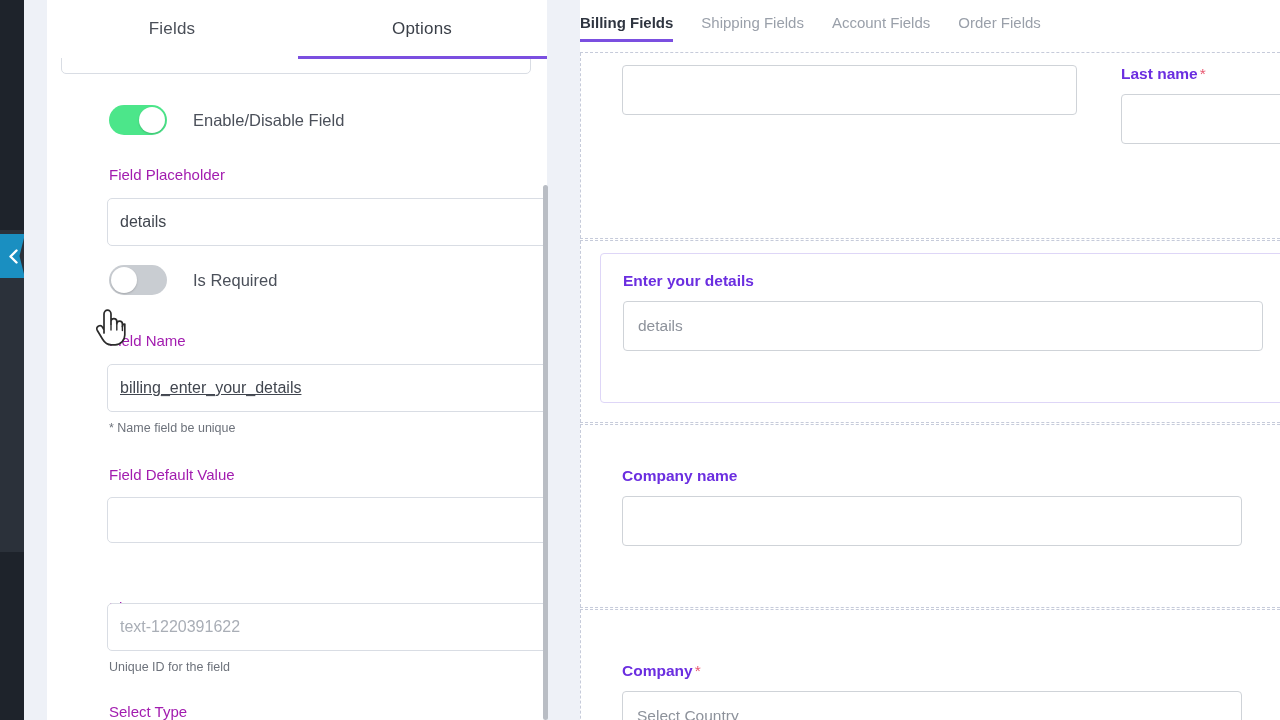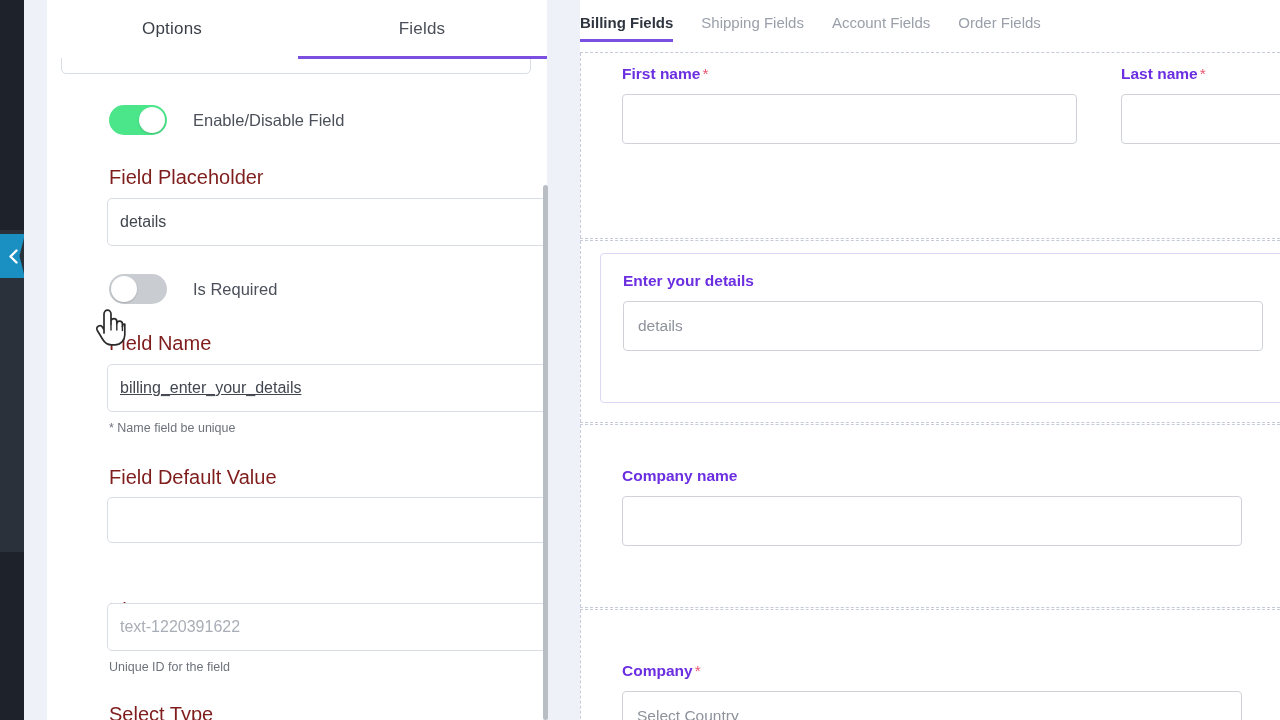--- a/index.html
+++ b/index.html
@@ -139,22 +139,22 @@
   .switch.on .knob { right: 2px; }
   .switch.off .knob { left: 2px; }
   .switch-label {
     margin-left: 26px;
     font-size: 16.5px;
     color: #4b505a;
   }
 
   .field-label {
     position: absolute;
-    font-size: 20px;
-    color: #7f1d1d;
+    font-size: 15px;
+    color: #a21caf;
   }
   .text-input {
     position: absolute;
     border: 1px solid #d9dde4;
     border-radius: 5px;
     background: #ffffff;
     box-sizing: border-box;
     font-family: "Liberation Sans", sans-serif;
     font-size: 16px;
     color: #41464f;
@@ -343,21 +343,21 @@
       <div class="row-toggle" style="left:62px; top:105px;">
         <div class="switch on">
           <div class="knob"></div>
         </div>
         <span class="switch-label">Enable/Disable Field</span>
       </div>
 
       <div class="field-label" style="left:62px; top:166px;">Field Placeholder</div>
       <input class="text-input" style="left: 60px; top: 198px; width: 470px; height: 48px;" value="details">
 
-      <div class="row-toggle" style="left:62px; top:274px;">
+      <div class="row-toggle" style="left:62px; top:265px;">
         <div class="switch off">
           <div class="knob"></div>
         </div>
         <span class="switch-label">Is Required</span>
       </div>
 
       <div class="field-label" style="left:62px; top:332px;">Field Name</div>
       <input class="text-input" style="left: 60px; top: 364px; width: 470px; height: 48px; text-decoration: underline;" value="billing_enter_your_details">
       <div class="hint" style="left:62px; top:421px;">* Name field be unique</div>
 
@@ -365,25 +365,25 @@
       <input class="text-input" style="left: 60px; top: 497px; width: 470px; height: 46px;" value="">
 
       <div class="field-label" style="left:62px; top:571px;margin-top:28px;">Element ID</div>
       <input class="text-input" style="left: 60px; top: 603px; width: 470px; height: 48px;" placeholder="text-1220391622">
       <div class="hint" style="left:62px; top:660px;">Unique ID for the field</div>
 
       <div class="field-label" style="left:62px; top:703px;">Select Type</div>
     </div>
 
     <div class="tabs-row">
+      <div class="tab-item">
+        <span>Fields</span>
+      </div>
       <div class="tab-item active">
         <span>Options</span>
-      </div>
-      <div class="tab-item">
-        <span>Fields</span>
       </div>
     </div>
     <div class="tab-underline"></div>
   </div>
 
   <div class="panel-scrollbar"></div>
 
   <div class="panel-gap"></div>
 
   <div class="right-area">
@@ -402,23 +402,20 @@
       <div class="rtab">
         <span>Order Fields</span>
       </div>
     </div>
 
     <div class="preview-scroll">
 
       <div class="card" style="top:0px; height:187px;">
         <div class="two-col">
           <div class="col-a">
-            <span class="pf-label">
-              <span>First name</span><span class="req">*</span>
-            </span>
             <input class="pf-input" style="width: 455px;" value="">
           </div>
           <div class="col-b">
             <span class="pf-label">
               <span>Last name</span><span class="req">*</span>
             </span>
             <input class="pf-input" style="width: 300px;" value="">
           </div>
         </div>
       </div>

